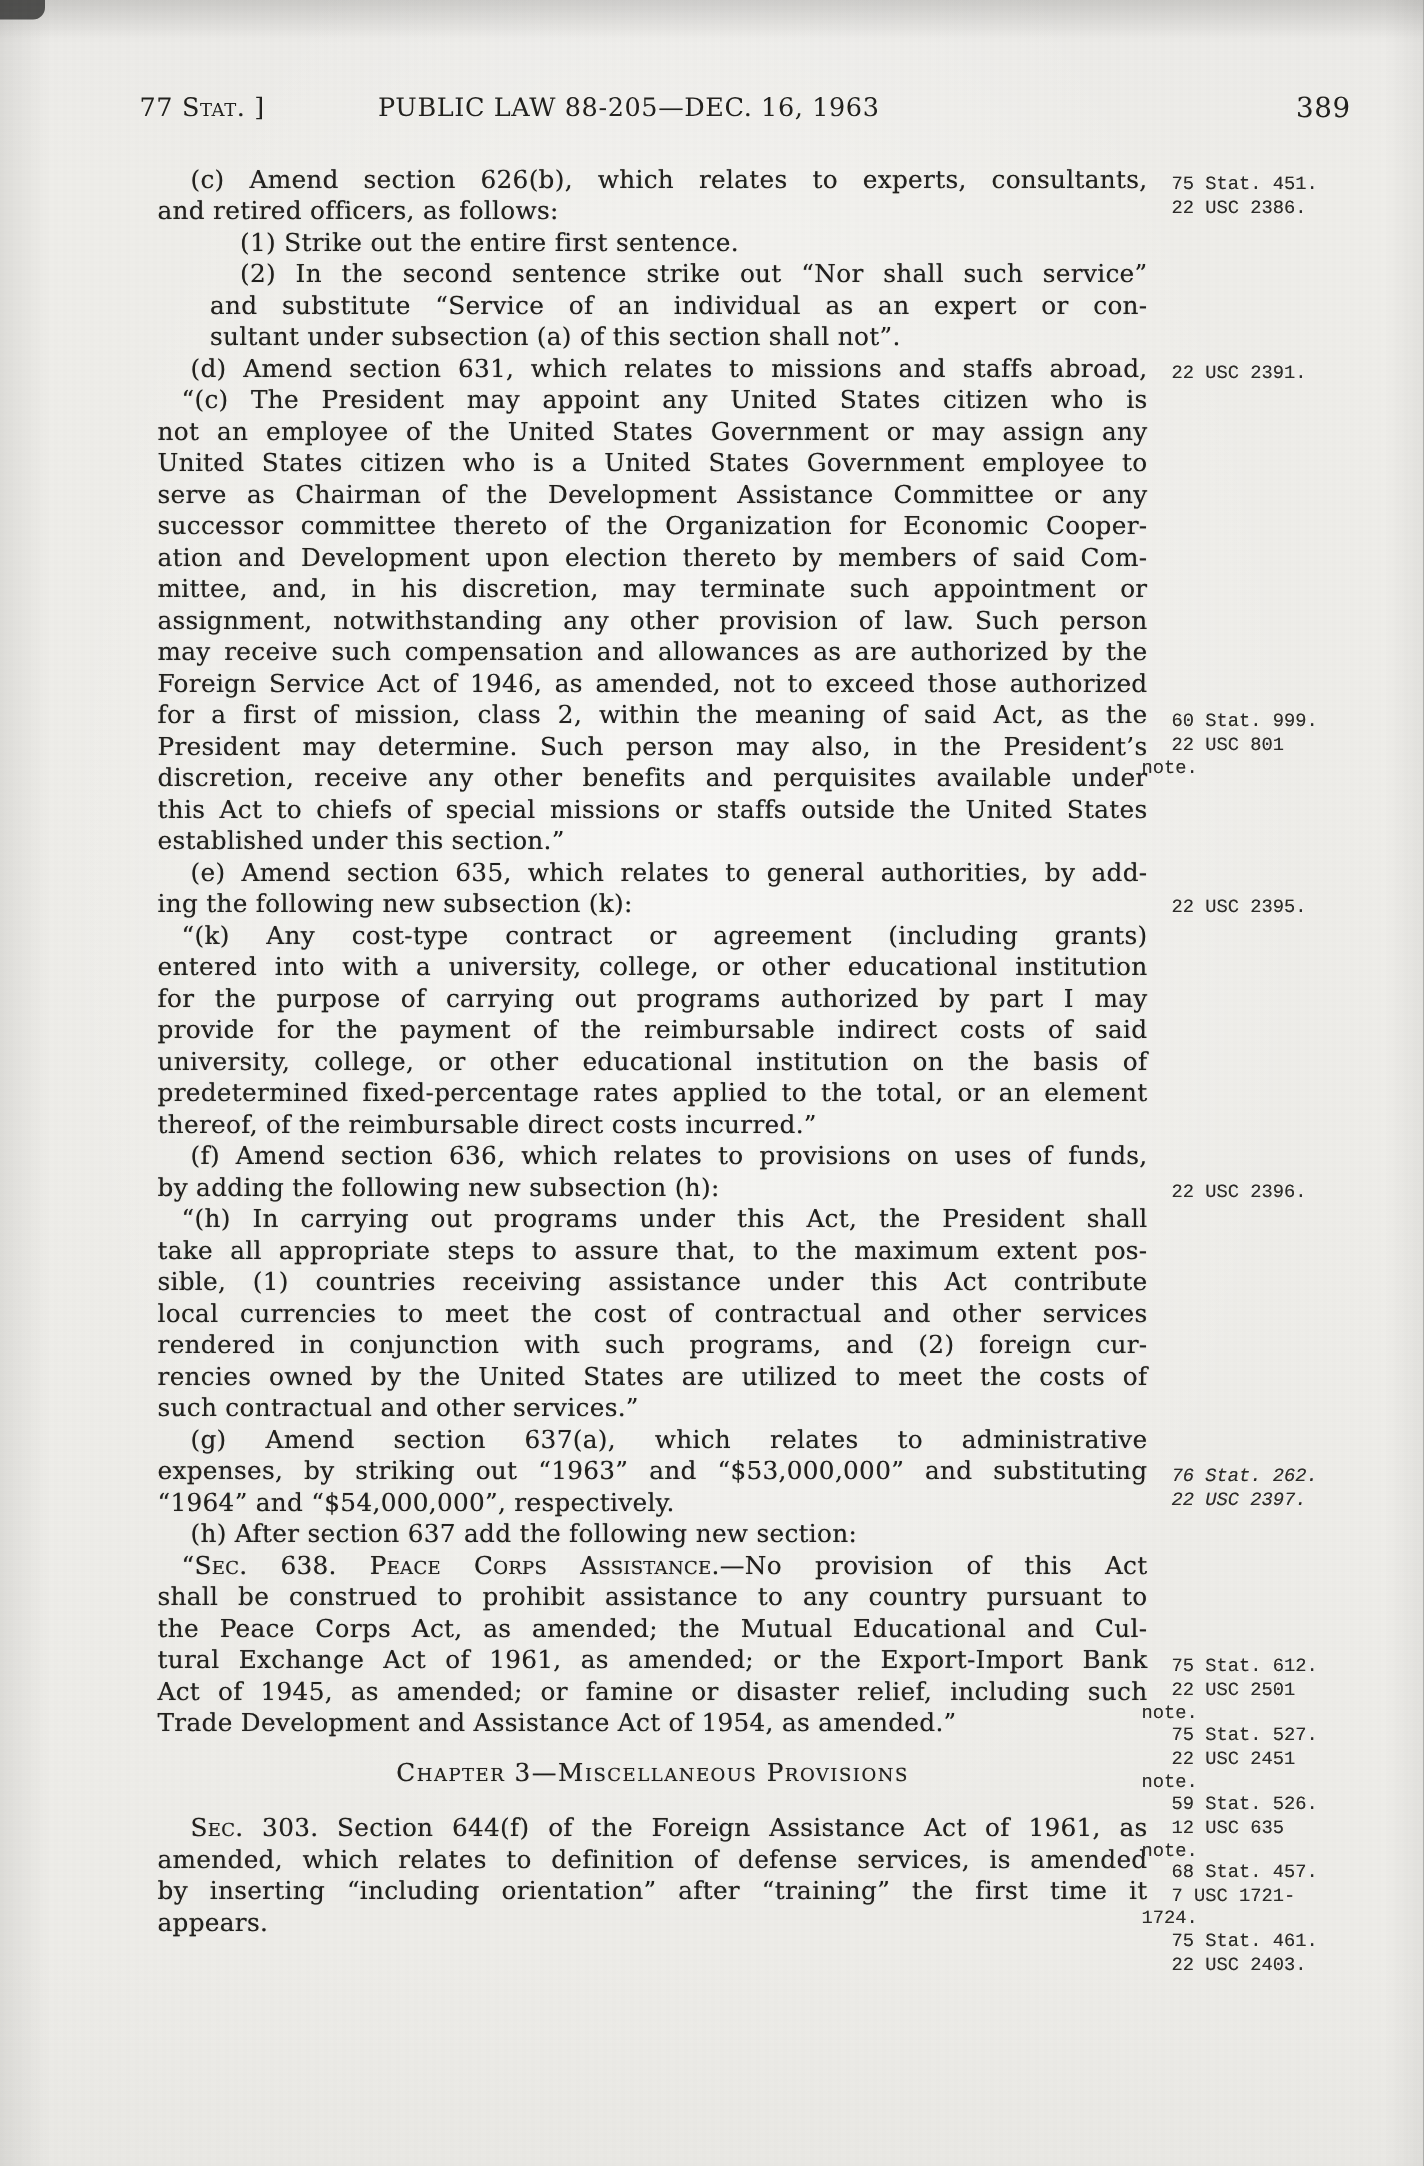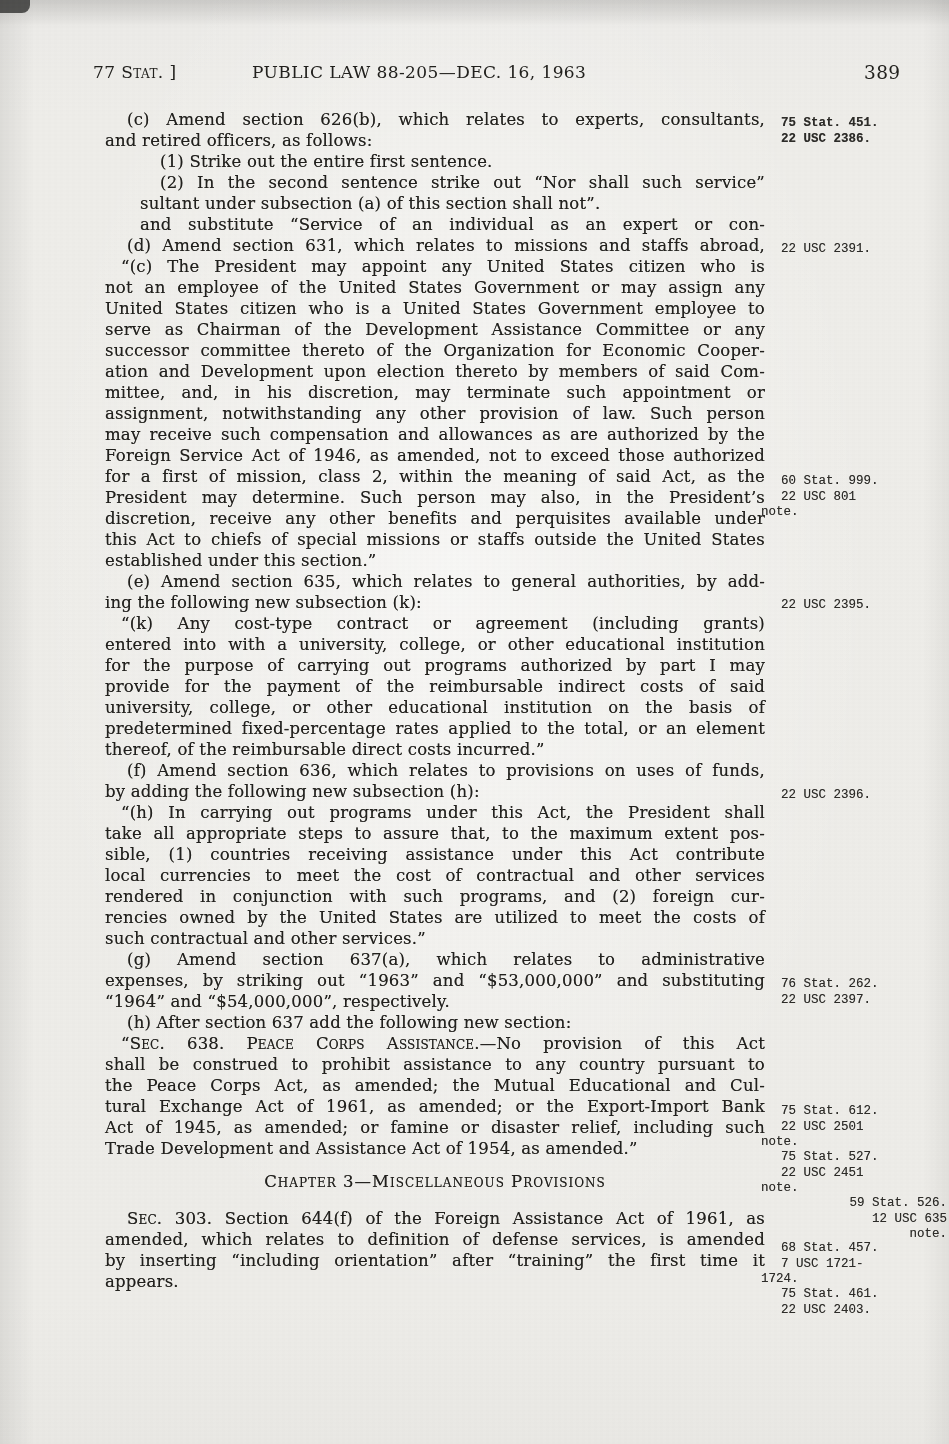--- a/index.html
+++ b/index.html
@@ -63,22 +63,22 @@
   <div id="doc-body">
       <div class="para">
         <div class="tline" style="padding-left: 22px;"><span>(c) Amend section 626(b), which relates to experts, consultants,</span></div>
         <div class="tline lastline"><span>and retired officers, as follows:</span></div>
       </div>
       <div class="para">
         <div class="tline lastline" style="padding-left: 55px;"><span>(1) Strike out the entire first sentence.</span></div>
       </div>
       <div class="para">
         <div class="tline" style="padding-left: 55px;"><span>(2) In the second sentence strike out “Nor shall such service”</span></div>
+        <div class="tline" style="padding-left: 35px;"><span>and substitute “Service of an individual as an expert or con-</span></div>
         <div class="tline lastline" style="padding-left: 35px;"><span>sultant under subsection (a) of this section shall not”.</span></div>
-        <div class="tline" style="padding-left: 35px;"><span>and substitute “Service of an individual as an expert or con-</span></div>
       </div>
       <div class="para">
         <div class="tline" style="padding-left: 22px;"><span>(d) Amend section 631, which relates to missions and staffs abroad,</span></div>
       </div>
       <div class="para">
         <div class="tline" style="padding-left: 16px;"><span>“(c) The President may appoint any United States citizen who is</span></div>
         <div class="tline"><span>not an employee of the United States Government or may assign any</span></div>
         <div class="tline"><span>United States citizen who is a United States Government employee to</span></div>
         <div class="tline"><span>serve as Chairman of the Development Assistance Committee or any</span></div>
         <div class="tline"><span>successor committee thereto of the Organization for Economic Cooper-</span></div>
@@ -139,53 +139,53 @@
         <div class="tline lastline"><span class="sc">Chapter 3—Miscellaneous Provisions</span></div>
       </div>
       <div class="para">
         <div class="tline" style="padding-left: 22px;"><span class="sc">Sec. 303.</span><span> Section 644(f) of the Foreign Assistance Act of 1961, as</span></div>
         <div class="tline"><span>amended, which relates to definition of defense services, is amended</span></div>
         <div class="tline"><span>by inserting “including orientation” after “training” the first time it</span></div>
         <div class="tline lastline"><span>appears.</span></div>
       </div>
     </div>
   <div id="margin-notes">
-      <div class="margin-note" style="top: 116px; font-weight: bold;">
+      <div class="margin-note" style="top: 116px;">
         <div class="mline">75 Stat. 451.</div>
         <div class="mline">22 USC 2386.</div>
       </div>
       <div class="margin-note" style="top: 242px;">
         <div class="mline">22 USC 2391.</div>
       </div>
       <div class="margin-note" style="top: 474px;">
         <div class="mline">60 Stat. 999.</div>
         <div class="mline">22 USC 801</div>
         <div class="mline out">note.</div>
       </div>
       <div class="margin-note" style="top: 598px;">
         <div class="mline">22 USC 2395.</div>
       </div>
       <div class="margin-note" style="top: 788px;">
         <div class="mline">22 USC 2396.</div>
       </div>
-      <div class="margin-note" style="top: 977px;">
+      <div class="margin-note" style="top: 977px; font-style: italic;">
         <div class="mline">76 Stat. 262.</div>
         <div class="mline">22 USC 2397.</div>
       </div>
       <div class="margin-note" style="top: 1104px;">
         <div class="mline">75 Stat. 612.</div>
         <div class="mline">22 USC 2501</div>
         <div class="mline out">note.</div>
       </div>
       <div class="margin-note" style="top: 1150px;">
         <div class="mline">75 Stat. 527.</div>
         <div class="mline">22 USC 2451</div>
         <div class="mline out">note.</div>
       </div>
-      <div class="margin-note" style="top: 1196px; text-align: right;">
+      <div class="margin-note" style="top: 1196px;">
         <div class="mline">59 Stat. 526.</div>
         <div class="mline">12 USC 635</div>
         <div class="mline out">note.</div>
       </div>
       <div class="margin-note" style="top: 1241px;">
         <div class="mline">68 Stat. 457.</div>
         <div class="mline">7 USC 1721-</div>
         <div class="mline out">1724.</div>
       </div>
       <div class="margin-note" style="top: 1287px;">

